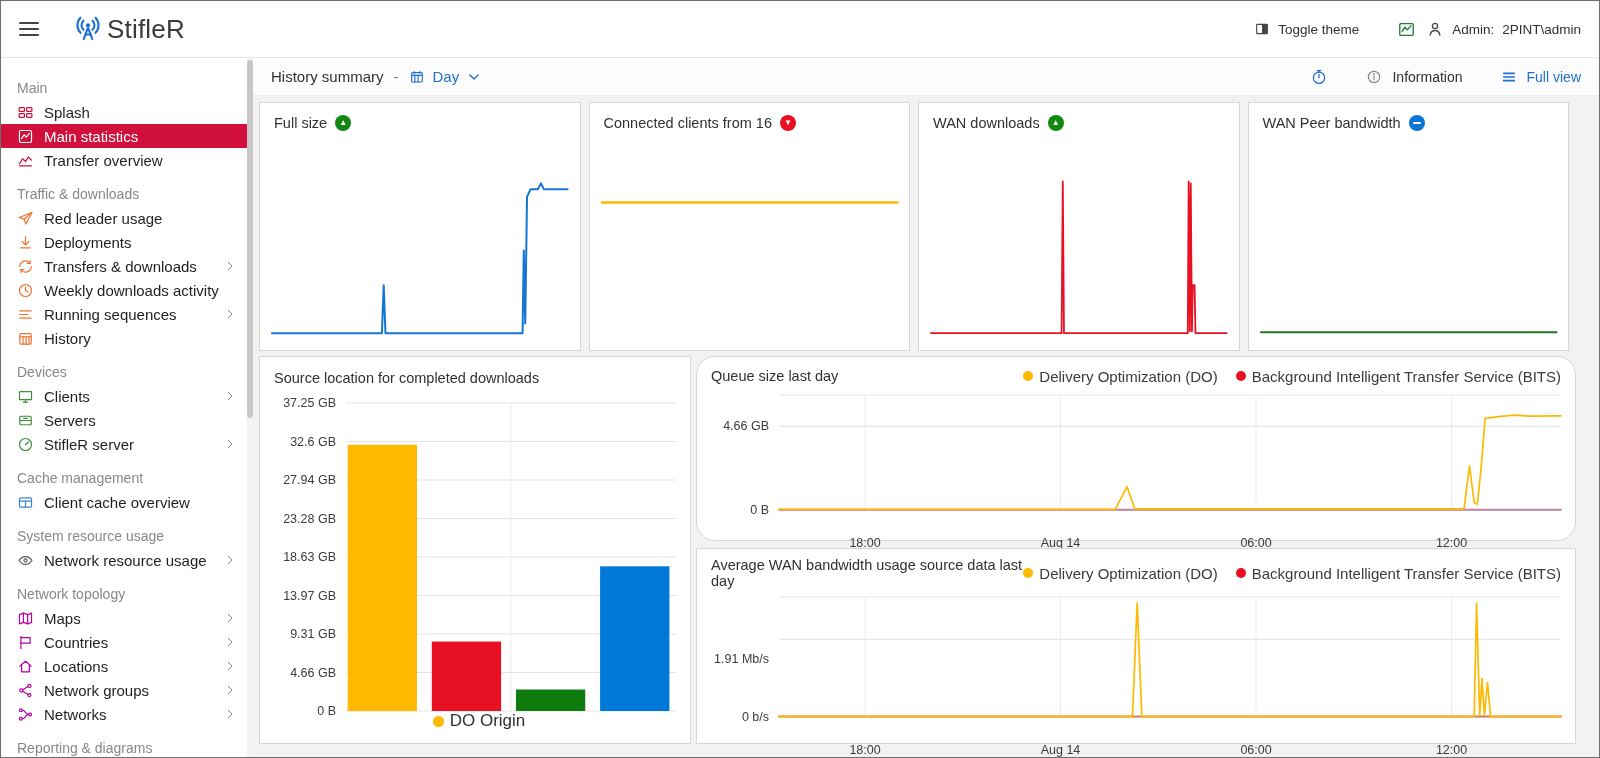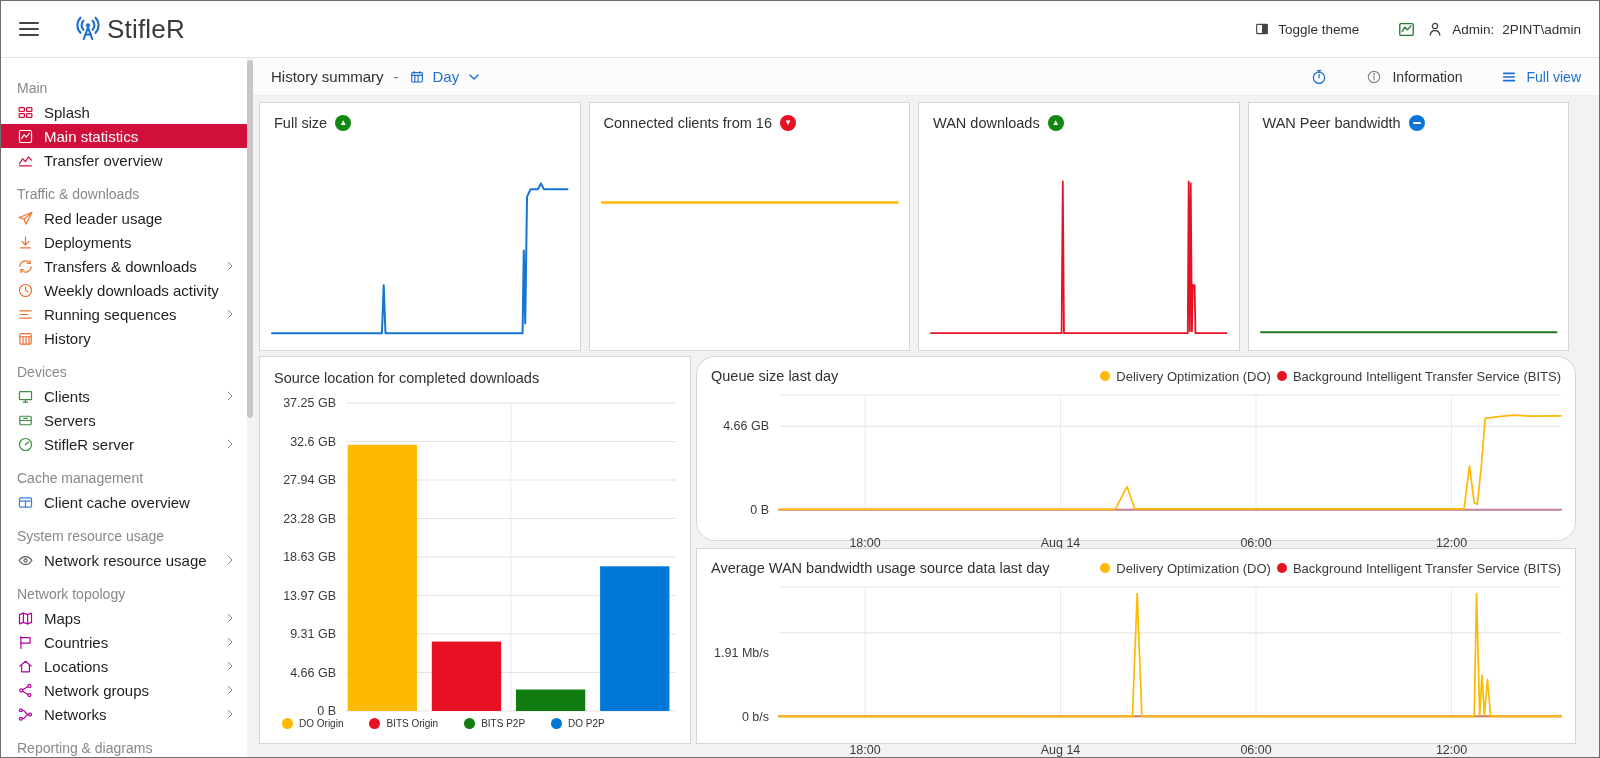--- a/index.html
+++ b/index.html
@@ -51,32 +51,32 @@
   .badge.up { background:#128712; } .badge.down { background:#e81123; } .badge.flat { background:#0b76d8; }
   .flat-bar { width:8px; height:2.5px; background:#fff; border-radius:1px; }
   .spark-plot { position:absolute; left:12px; right:12px; top:42px; bottom:13px; }
   .spark-plot svg, .plot svg { position:absolute; inset:0; width:100%; height:100%; overflow:visible; }
 
   
   .bar-card   { position:absolute; top:298px; left:6px;   width:432px; height:388px; display:flex; flex-direction:column; padding:10px 14px 8px; }
   .axis-card1 { position:absolute; top:298px; left:443px; width:880px; height:185px; display:flex; flex-direction:column; padding:8px 14px 8px;border-radius:19px; }
   .axis-card2 { position:absolute; top:490px; left:443px; width:880px; height:196px; display:flex; flex-direction:column; padding:8px 14px 4px; }
   .chart-head { display:flex; align-items:center; font-size:14.5px; color:#323130; min-height:22px; }
-  .legend { margin-left:auto; display:flex; align-items:center; gap:6px; font-size:13px; color:#3b3b3b; white-space:nowrap; }
+  .legend { margin-left:auto; display:flex; align-items:center; gap:18px; font-size:15px; color:#3b3b3b; white-space:nowrap; }
   .legend-item { display:flex; align-items:center; gap:6px; }
   .dot { width:10px; height:10px; border-radius:50%; flex:none; }
   .chart-body { flex:1; display:flex; flex-direction:column; margin-top:8px; min-height:0; }
   .plot-row { flex:1; display:flex; min-height:0; }
   .ylab { position:relative; flex:none; }
   .ylab span { position:absolute; right:10px; transform:translateY(-50%); font-size:12.5px; color:#3b3b3b; white-space:nowrap; }
   .plot { position:relative; flex:1; }
   .xlab-row { height:22px; display:flex; }
   .xlab { position:relative; flex:1;margin-top:20px; }
   .xlab span { position:absolute; top:6px; transform:translateX(-50%); font-size:12.5px; color:#3b3b3b; white-space:nowrap; }
-  .bar-legend { height:24px; display:flex; align-items:center; gap:26px; padding-left:8px; font-size:10px; color:#323130; }
+  .bar-legend { height:24px; display:flex; align-items:center; gap:26px; padding-left:8px; font-size:17px; color:#323130;flex-direction:column; }
   .bar-legend .dot { width:11px; height:11px; }
 </style>
 </head>
 <body>
 
 <div id="app">
 
   <div class="topbar">
     <div class="hamburger">
         <div></div>

